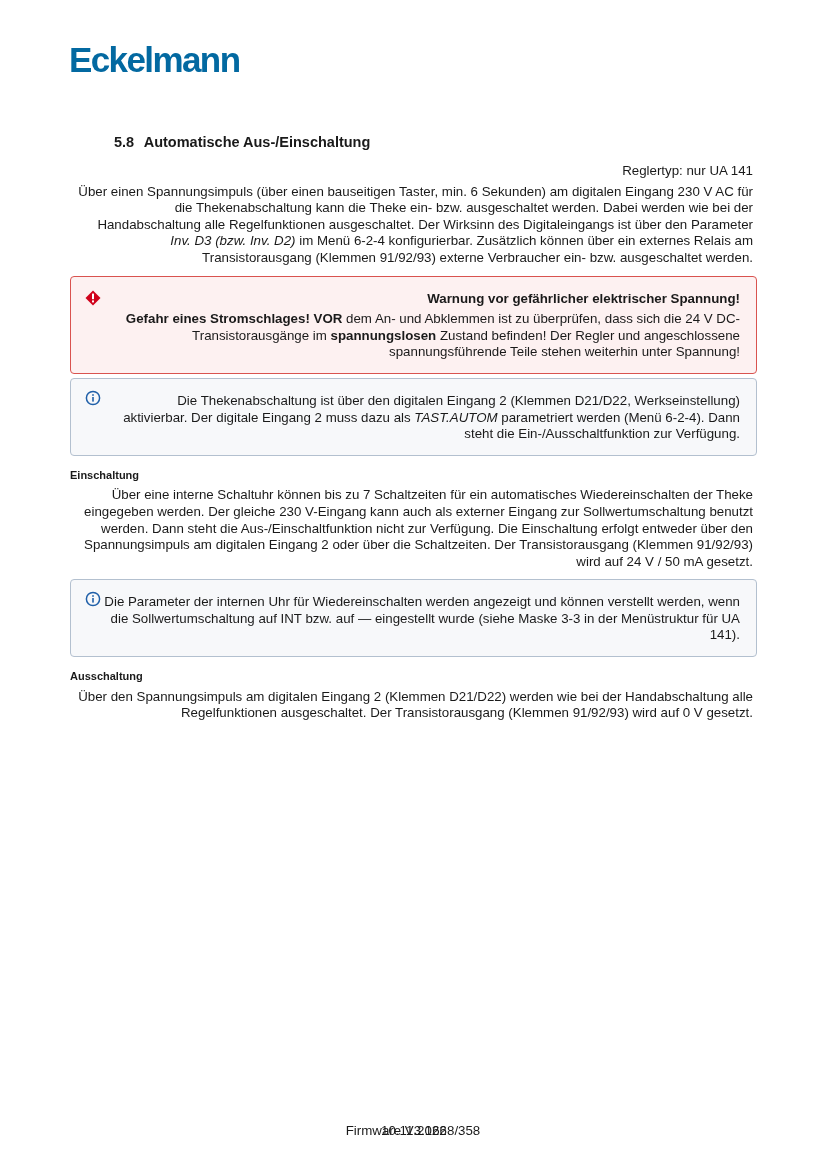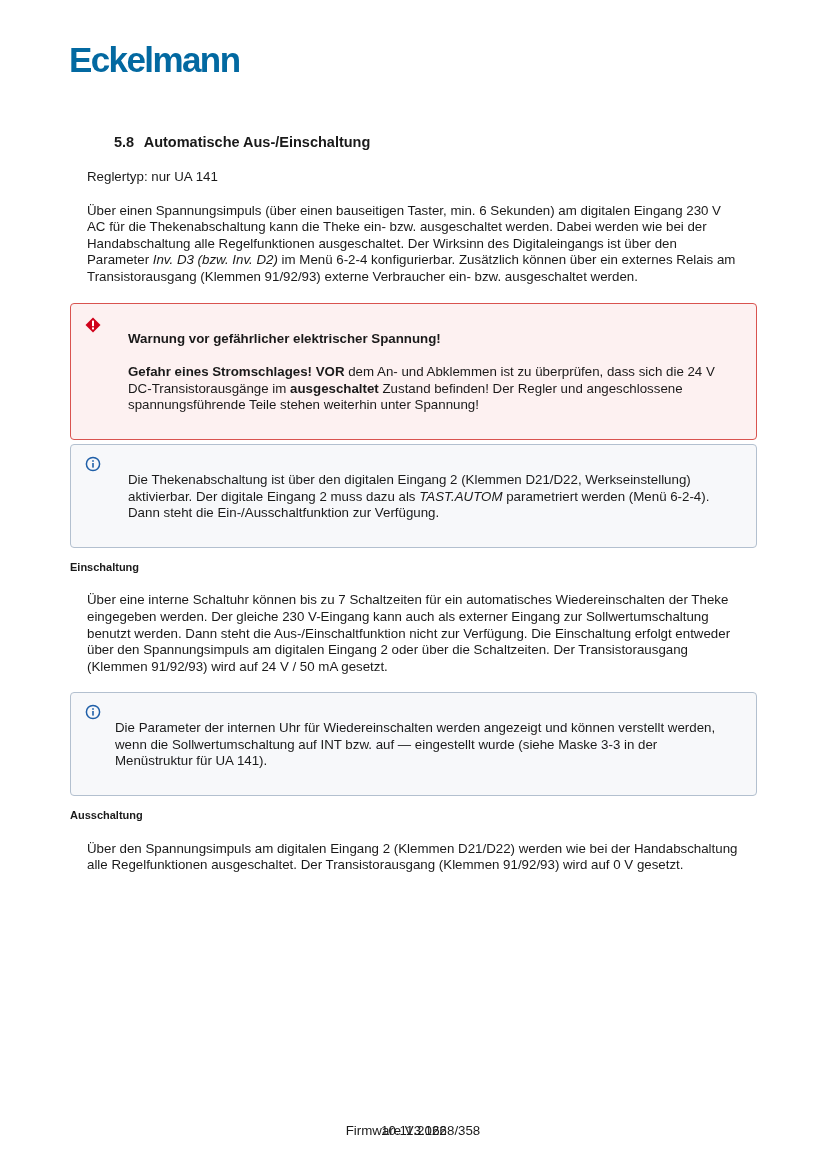--- a/index.html
+++ b/index.html
@@ -11,21 +11,21 @@
     .logo {
       position: absolute; left: 69px; top: 40px;
       font-family: "Liberation Sans", sans-serif; font-weight: bold;
       font-size: 35px; letter-spacing: -1.6px; color: #0369a1; line-height: 40px;
     }
     .content { position: absolute; left: 70px; top: 132px; width: 687px; }
     h2 {
       margin: 0 0 11px 0; font-size: 14.5px; font-weight: bold; line-height: 20px;
     }
     h2 .num { margin-right: 6px; margin-left: 44px; }
-    p { margin: 17px; }
+    p { margin: 4px; text-align: right; }
     .box {
       border-radius: 4px; margin: 8px 0 0 0; padding: 10px 12px 8px 40px;
       position: relative;
     }
     .box.warning { background: #fdf1f1; border: 1px solid #d9534f; margin-top: 9px; }
     .box.info { background: #f7f8fa; border: 1px solid #b3c0cf; margin-top: 4px; }
     .box .icon { position: absolute; left: 14px; top: 13px; width: 16px; height: 16px; }
     .box.info .icon { top: 11px; }
     h3 { margin: 11px 0 0 0; font-size: 11px; font-weight: bold; line-height: 16.6px; }
     .footer {
@@ -46,21 +46,21 @@
   <p>Reglertyp: nur UA 141</p>
   <p><span>Über einen Spannungsimpuls (über einen bauseitigen Taster, min. 6 Sekunden) am digitalen Eingang 230 V AC für die Thekenabschaltung kann die Theke ein- bzw. ausgeschaltet werden. Dabei werden wie bei der Handabschaltung alle Regelfunktionen ausgeschaltet. Der Wirksinn des Digitaleingangs ist über den Parameter </span><i>Inv. D3 (bzw. Inv. D2)</i><span> im Menü 6-2-4 konfigurierbar. Zusätzlich können über ein externes Relais am Transistorausgang (Klemmen 91/92/93) externe Verbraucher ein- bzw. ausgeschaltet werden.</span></p>
 
   <div class="box warning">
     <svg class="icon" viewBox="0 0 16 16">
       <polygon points="8,0.5 15.5,8 8,15.5 0.5,8" fill="#d0021b"></polygon>
       <rect x="7" y="3.6" width="2" height="5.6" fill="#fff"></rect>
       <rect x="7" y="10.4" width="2" height="2" fill="#fff"></rect>
     </svg>
     <p><b>Warnung vor gefährlicher elektrischer Spannung!</b></p>
-    <p><b>Gefahr eines Stromschlages! VOR</b><span> dem An- und Abklemmen ist zu überprüfen, dass sich die 24 V DC-Transistorausgänge im </span><b>ausgeschaltet</b><span> Zustand befinden! Der Regler und angeschlossene spannungsführende Teile stehen weiterhin unter Spannung!</span></p>
+    <p><b>Gefahr eines Stromschlages! VOR</b><span> dem An- und Abklemmen ist zu überprüfen, dass sich die 24 V DC-Transistorausgänge im </span><b>spannungslosen</b><span> Zustand befinden! Der Regler und angeschlossene spannungsführende Teile stehen weiterhin unter Spannung!</span></p>
   </div>
 
   <div class="box info">
     <svg class="icon" viewBox="0 0 16 16">
       <circle cx="8" cy="8" r="6.6" fill="none" stroke="#1f5fa8" stroke-width="1.5"></circle>
       <rect x="7.2" y="7" width="1.6" height="4.6" fill="#1f5fa8"></rect>
       <rect x="7.2" y="4.2" width="1.6" height="1.6" fill="#1f5fa8"></rect>
     </svg>
     <p><span>Die Thekenabschaltung ist über den digitalen Eingang 2 (Klemmen D21/D22, Werkseinstellung) aktivierbar. Der digitale Eingang 2 muss dazu als </span><i>TAST.AUTOM</i><span> parametriert werden (Menü 6-2-4). Dann steht die Ein-/Ausschaltfunktion zur Verfügung.</span></p>
   </div>

